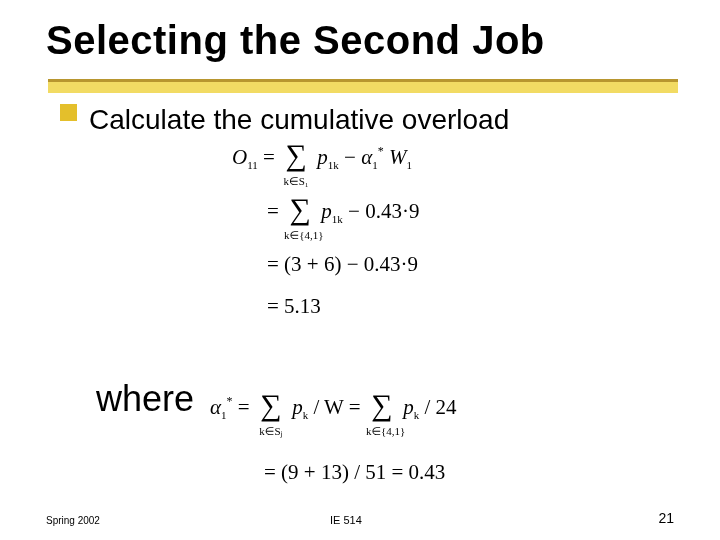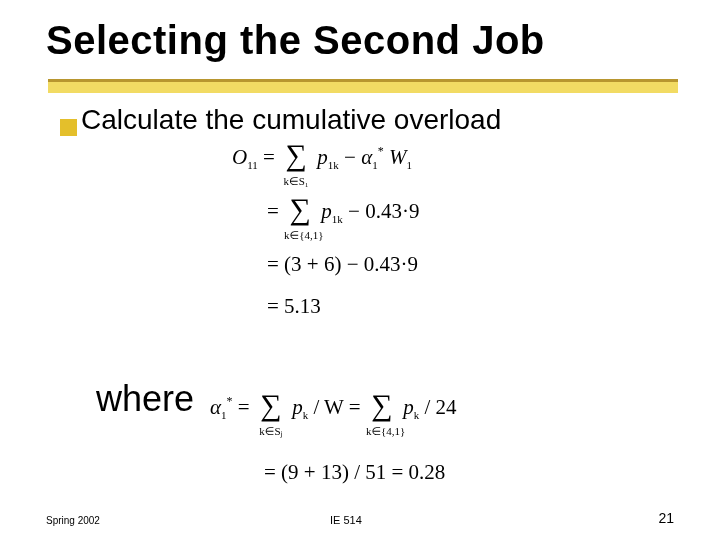--- a/index.html
+++ b/index.html
@@ -1,20 +1,20 @@
 <!DOCTYPE html>
 <html><head>
 <meta charset="utf-8">
 <style>
   html,body{margin:0;padding:0}
   body{width:720px;height:540px;background:#fff;font-family:Arial,Helvetica,sans-serif;color:#000;position:relative;overflow:hidden}
   .title{position:absolute;left:46px;top:18px;font-family:Liberation Sans, sans-serif;font-weight:700;font-size:40px;letter-spacing:.5px}
   .ul1{position:absolute;left:48px;top:79px;width:630px;height:3px;background:#b8962f}
   .ul2{position:absolute;left:48px;top:82px;width:630px;height:11px;background:#f2db63}
-  .bullet-row{position:absolute;left:60px;top:104px;display:flex;align-items:flex-end;gap:4px}
+  .bullet-row{position:absolute;left:60px;top:104px;display:flex;align-items:flex-start;gap:12px}
   .square{width:17px;height:17px;background:#e4bf2b}
   .bullet-text{font-size:28px}
   .where{position:absolute;left:96px;top:378px;font-size:36px}
   .foot-left{position:absolute;left:46px;bottom:14px;font-size:10px}
   .foot-mid{position:absolute;left:330px;bottom:14px;font-size:11px}
   .foot-right{position:absolute;right:46px;bottom:14px;font-size:14px}
 
   
   .eq{position:absolute;font-family:'Times New Roman',Times,serif;font-size:21px;white-space:nowrap}
   .it{font-style:italic}
@@ -70,17 +70,17 @@
   <span class="it">α</span><span class="sub">1</span><span class="sup">*</span>
   <span> = </span>
   <span class="sigma"><span class="sym">∑</span><span class="bot">k∈Sⱼ</span></span>
   <span class="it">p</span><span class="sub">k</span>
   <span> / W  =  </span>
   <span class="sigma"><span class="sym">∑</span><span class="bot">k∈{4,1}</span></span>
   <span class="it">p</span><span class="sub">k</span>
   <span> / 24</span>
 </div>
 
-<div id="eq6" class="eq">= (9 + 13) / 51 = 0.28</div>
+<div id="eq6" class="eq">= (9 + 13) / 51 = 0.43</div>
 
 <div class="foot-left">Spring 2002</div>
 <div class="foot-mid">IE 514</div>
 <div class="foot-right">21</div>
 
 </body></html>

